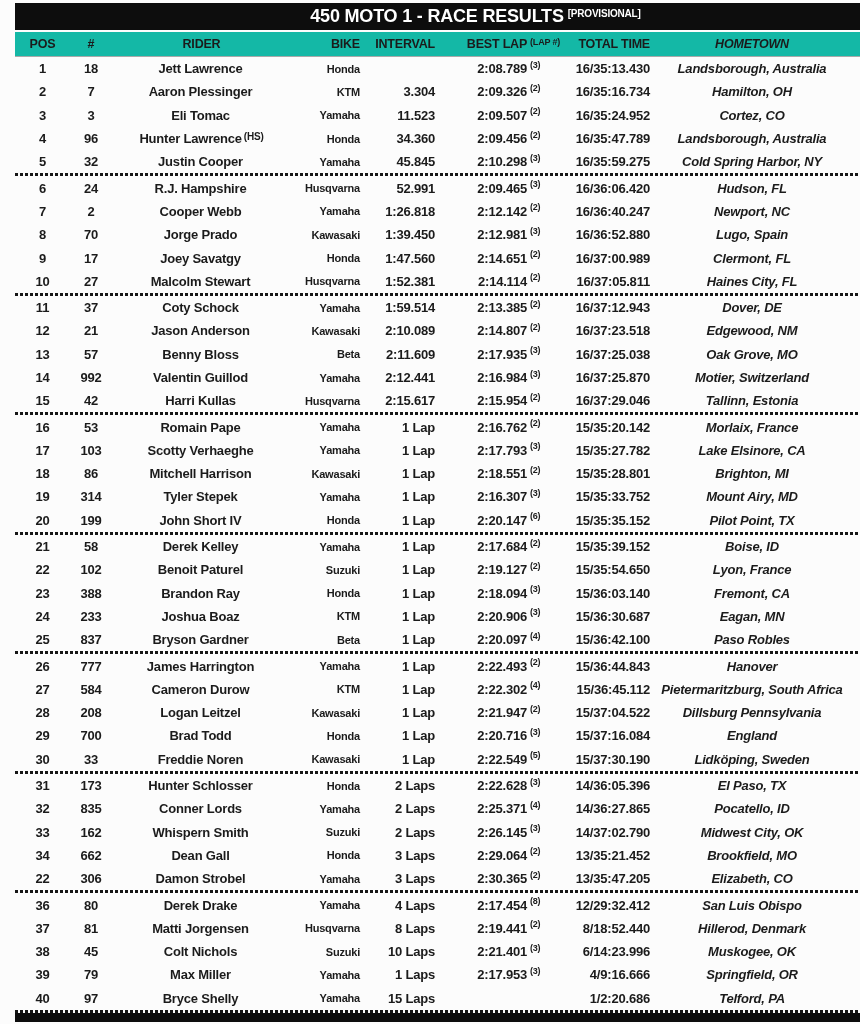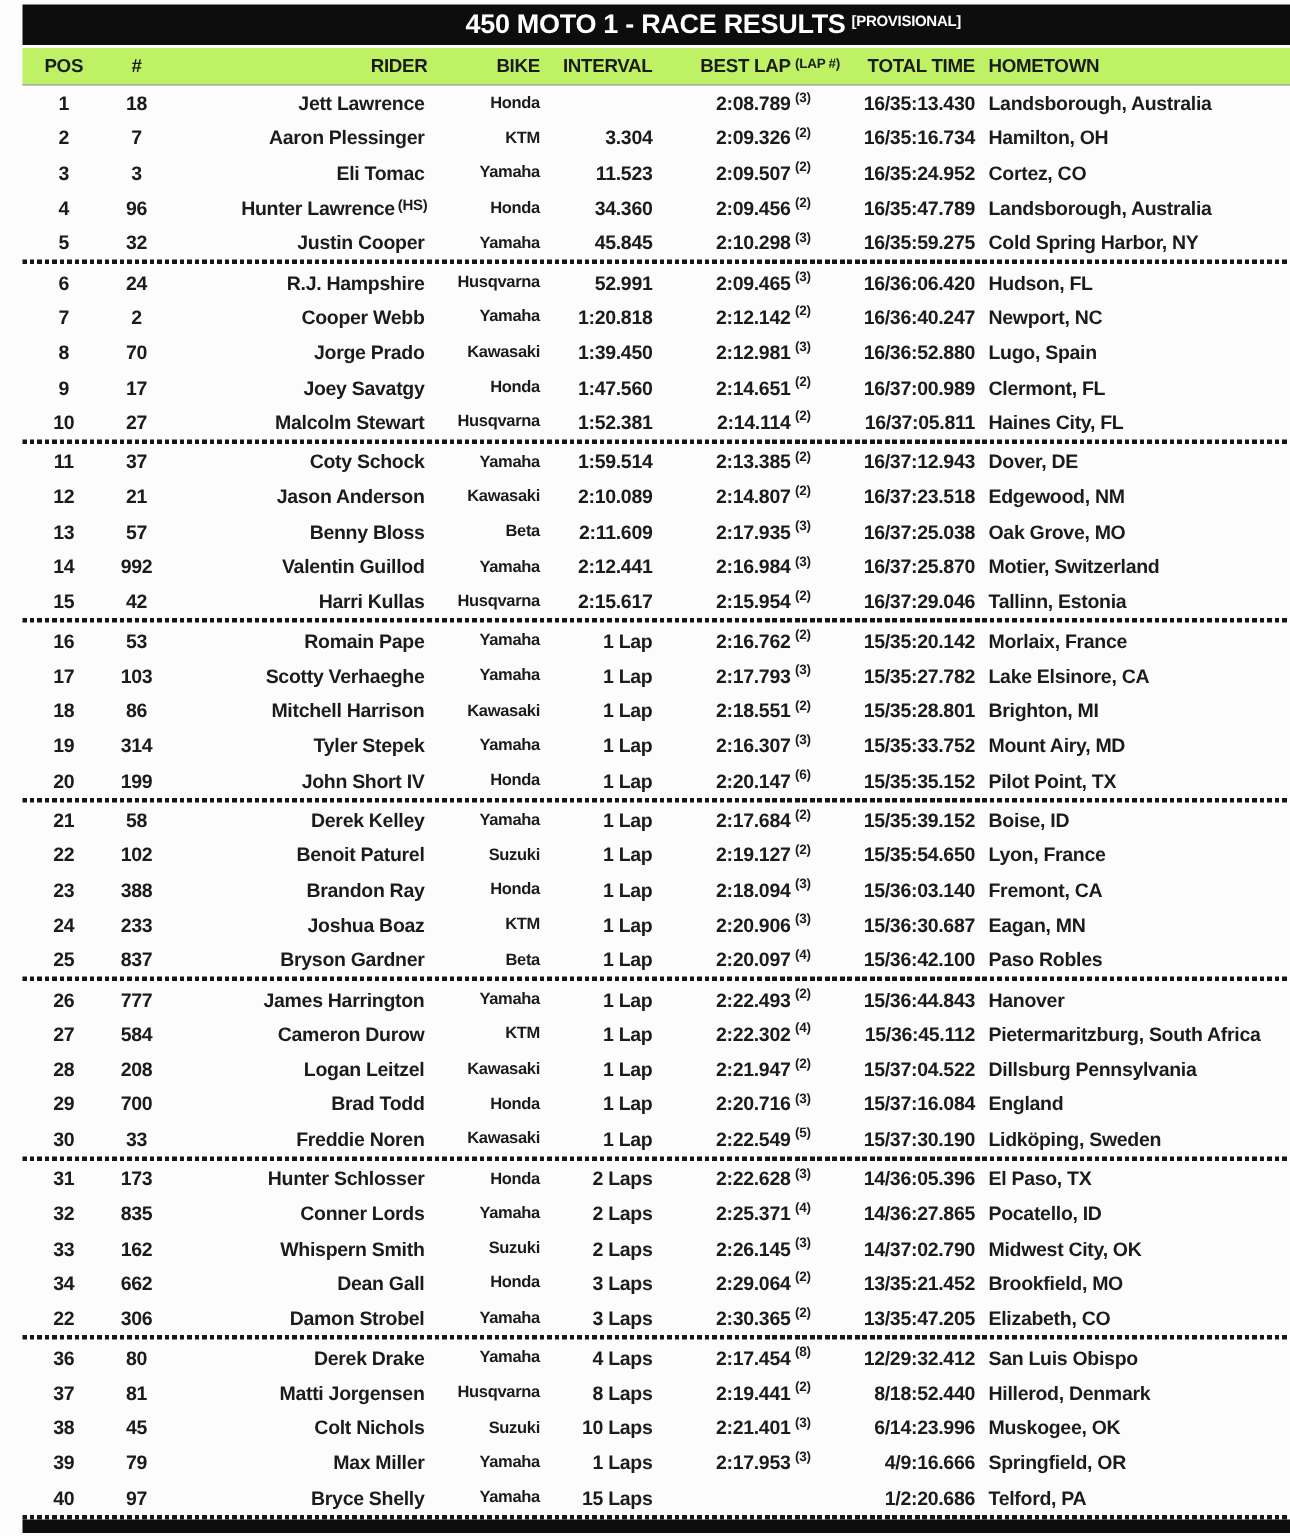--- a/index.html
+++ b/index.html
@@ -9,38 +9,38 @@
     font-weight:700;color:#1b1b1b;overflow:hidden;
     letter-spacing:-0.2px;
   }
   .page{margin:3px 0 0 15px;width:845px;}
   .title-bar{
     height:27px;line-height:27px;background:#0d0d0d;color:#ffffff;
     text-align:center;padding-left:76px;font-size:18px;white-space:nowrap;
   }
   .title-bar .title-tag{font-size:10px;position:relative;top:-5px;margin-left:4px;}
   .col-header{
-    display:flex;align-items:center;height:24px;background:#bef264;
+    display:flex;align-items:center;height:24px;background:#14b8a6;
     border-bottom:1px solid #a9a9a9;margin-top:2px;font-size:12.5px;
   }
   .row{display:flex;align-items:center;height:23.3px;font-size:13px;white-space:nowrap;}
   .c{box-sizing:border-box;}
   .c.pos{width:55px;text-align:center;}
   .c.num{width:42px;text-align:center;}
-  .c.rider{width:173px;padding-left:6px;text-align:right;}
+  .c.rider{width:173px;padding-left:6px;text-align:center;}
   .c.bike{width:75px;text-align:right;}
   .row .c.bike{font-size:11px;}
   .c.interval{width:75px;text-align:right;}
   .c.bestlap{width:125px;padding-left:10px;display:flex;align-items:center;}
   .bl-time{flex:1;text-align:right;}
   .bl-sup{width:30px;font-size:9px;position:relative;top:-4px;padding-left:3px;text-align:left;}
   .col-header .c.bestlap{display:block;padding-left:22px;text-align:right;}
   .col-header .bl-head-sup{font-size:9px;position:relative;top:-3px;margin-left:3px;}
   .c.total{width:90px;text-align:right;}
-  .c.hometown{width:195px;padding-left:9px;text-align:left;overflow:visible;}
+  .c.hometown{width:195px;padding-left:9px;text-align:center;overflow:visible;font-style:italic;}
   .rsup{font-size:10px;position:relative;top:-3px;margin-left:2px;}
   .group-sep{
     height:3px;
     background-image:repeating-linear-gradient(90deg,#161616 0 3px,transparent 3px 5px);
   }
   .bottom-bar{height:9px;background:#0d0d0d;}
 </style>
 </head>
 <body>
 
@@ -146,21 +146,21 @@
         </div>
     <div class="c total">16/36:06.420</div>
     <div class="c hometown">Hudson, FL</div>
   </div>
 
   <div class="row">
     <div class="c pos">7</div>
     <div class="c num">2</div>
     <div class="c rider"><span class="rname">Cooper Webb</span><span class="rsup"></span></div>
     <div class="c bike">Yamaha</div>
-    <div class="c interval">1:20.818</div>
+    <div class="c interval">1:26.818</div>
     <div class="c bestlap">
           <span class="bl-time">2:12.142</span>
           <span class="bl-sup">(2)</span>
         </div>
     <div class="c total">16/36:40.247</div>
     <div class="c hometown">Newport, NC</div>
   </div>
 
   <div class="row">
     <div class="c pos">8</div>

